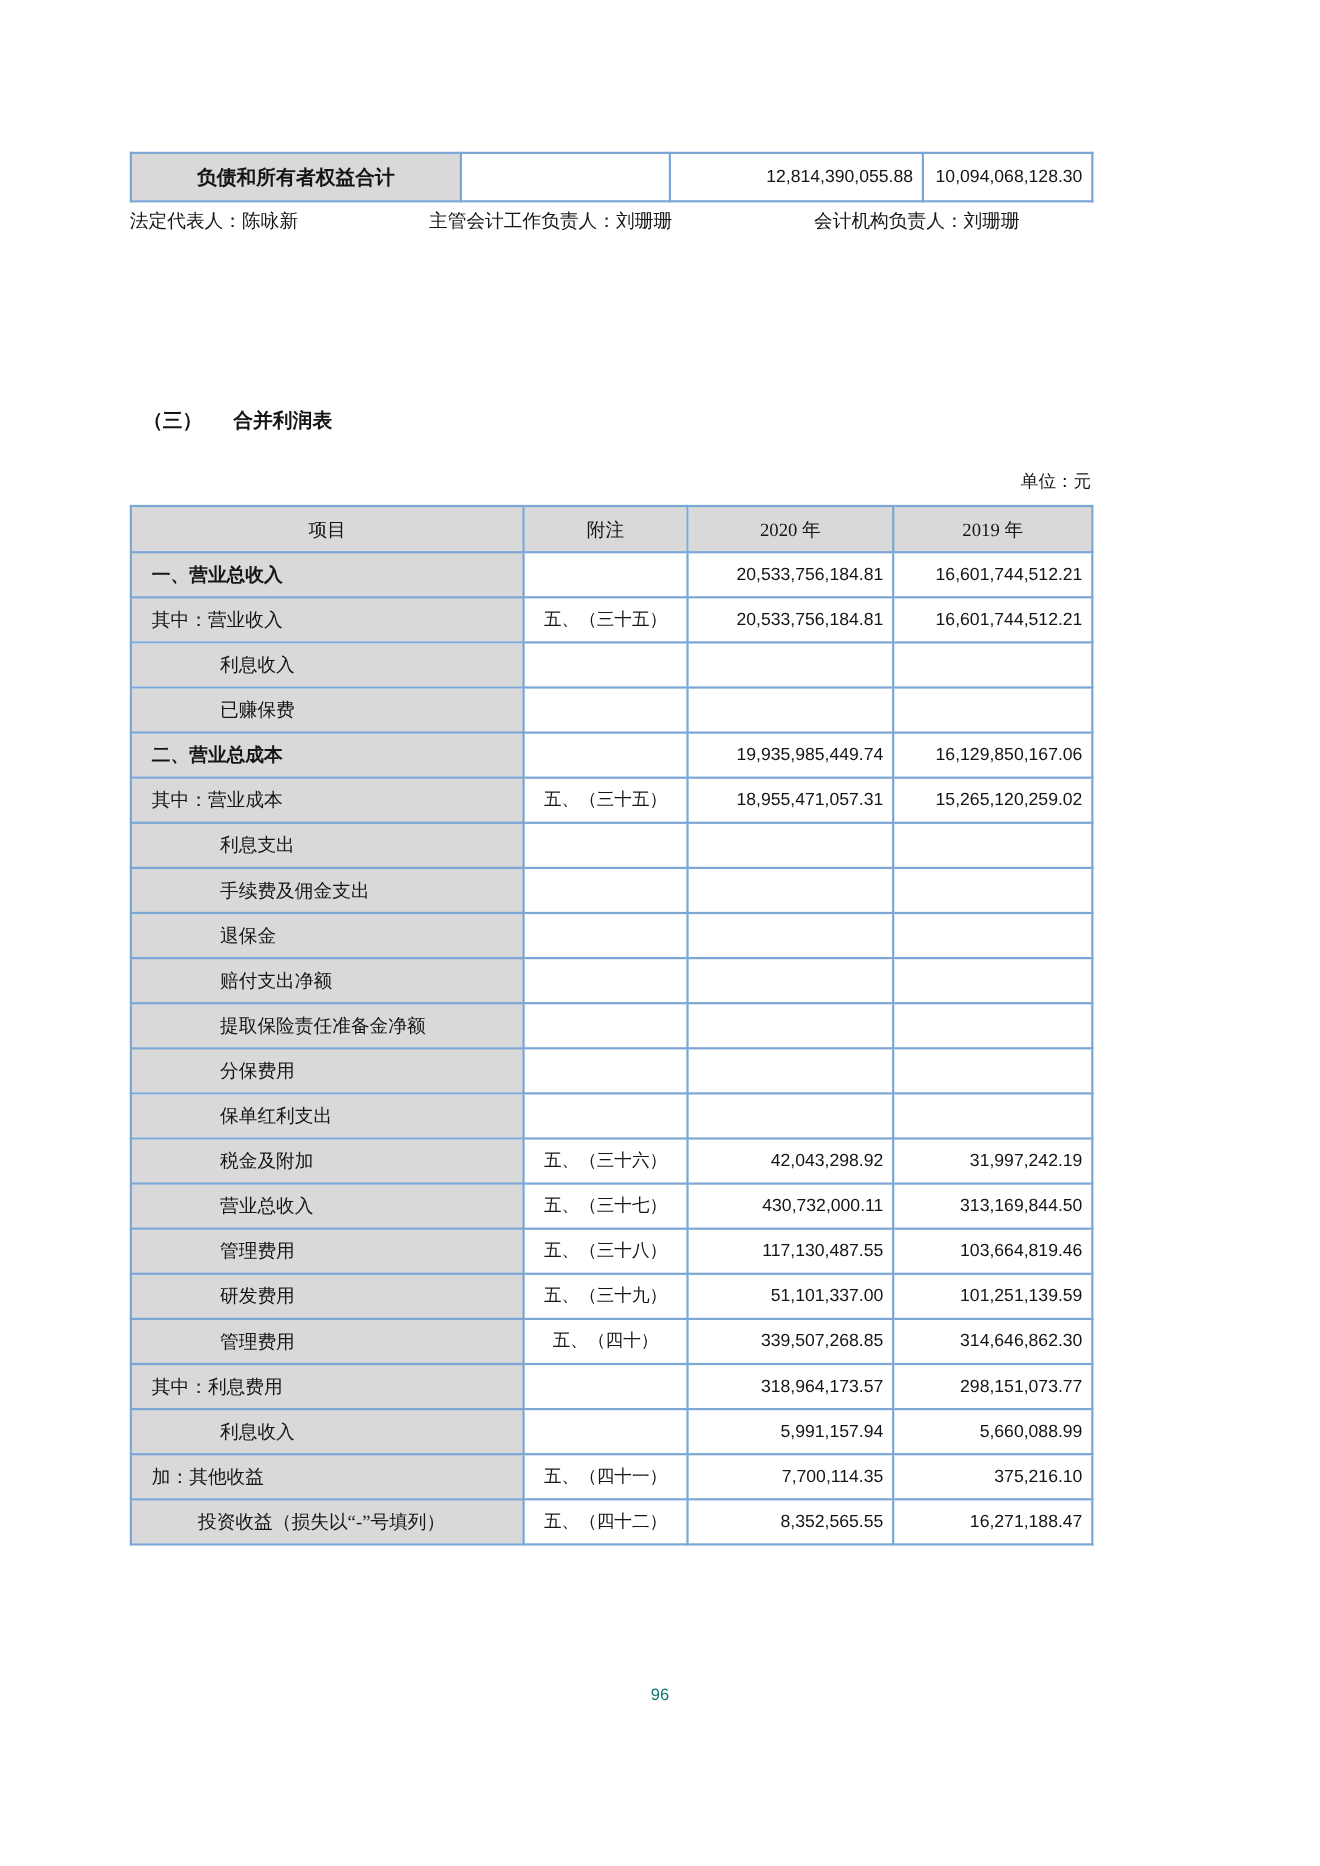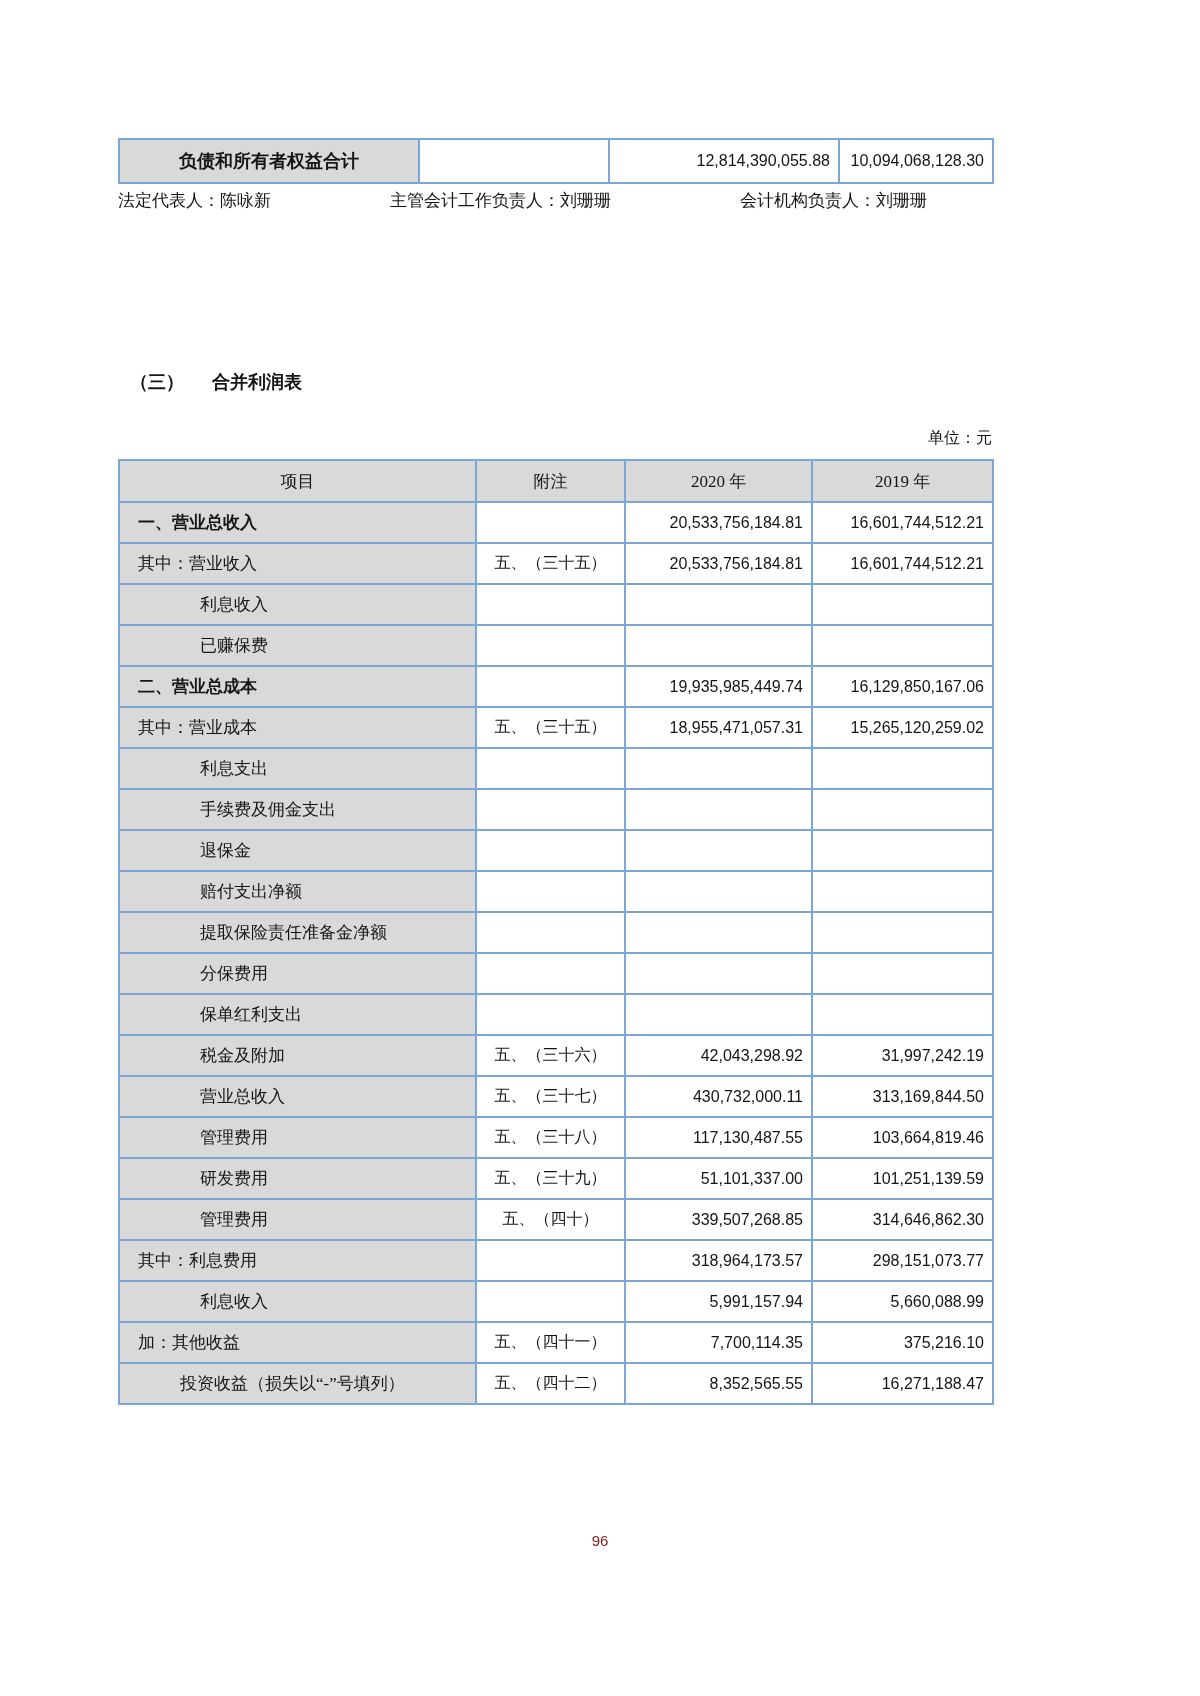--- a/index.html
+++ b/index.html
@@ -67,21 +67,21 @@
   .ind0 { padding-left:18px; }
   .ind1 { padding-left:80px; }
   .ind2 { padding-left:60px; }
   .bold { font-weight:bold; }
 
   
   .page-number {
     position:absolute; left:0; top:1532px; width:100%;
     text-align:center;
     font-family:"Liberation Sans", sans-serif;
-    font-size:15px; color:#7f1d1d;
+    font-size:15px; color:#0f766e;
   }
 </style>
 </head>
 <body>
 
 <table class="top-table">
   <colgroup>
     <col style="width:300px">
       <col style="width:190px">
       <col style="width:230px">

